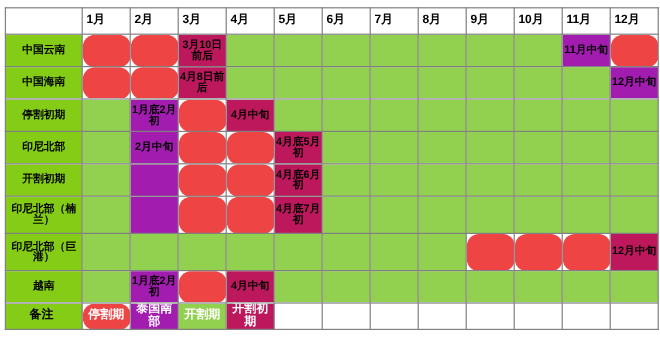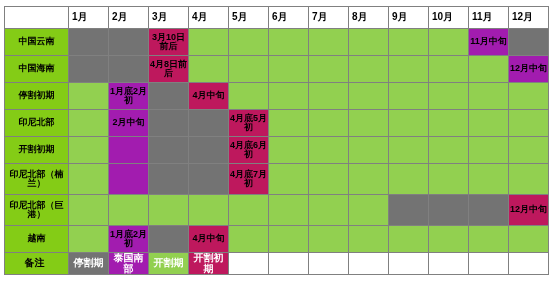--- a/index.html
+++ b/index.html
@@ -55,21 +55,21 @@
     background:#84cc16;
     text-align:center;
     font-size:10px;
     font-weight:bold;
     padding:0 2px;
     line-height:1.15;
   }
   td.label.right{text-align:right;padding-right:4px;}
 
   
-  td.stop     {background:#737373;color:#000000;}
+  td.stop     {background:#ef4444;color:#000000;border-radius:10px;}
   td.stopearly{background:#a21caf;color:#000000;}
   td.tap      {background:#92d050;color:#000000;}
   td.tapearly {background:#be185d;color:#000000;}
   td.blank    {background:#ffffff;}
 
   
   tr.legend td{height:20px;font-size:10px;}
   tr.legend td.label{text-align:center;padding-right:4px;}
   tr.legend td.stop{color:#ffffff;}
   tr.legend td.stopearly{color:#ffffff;}

